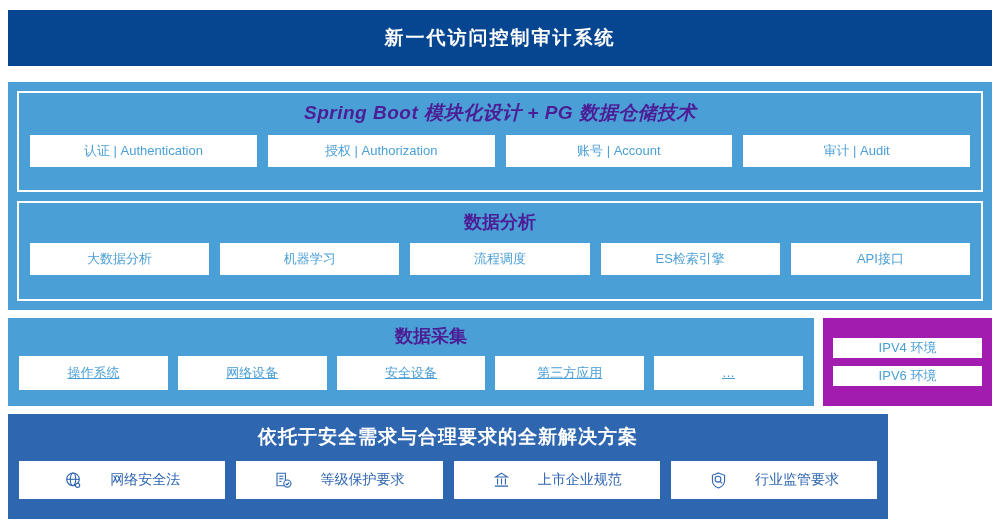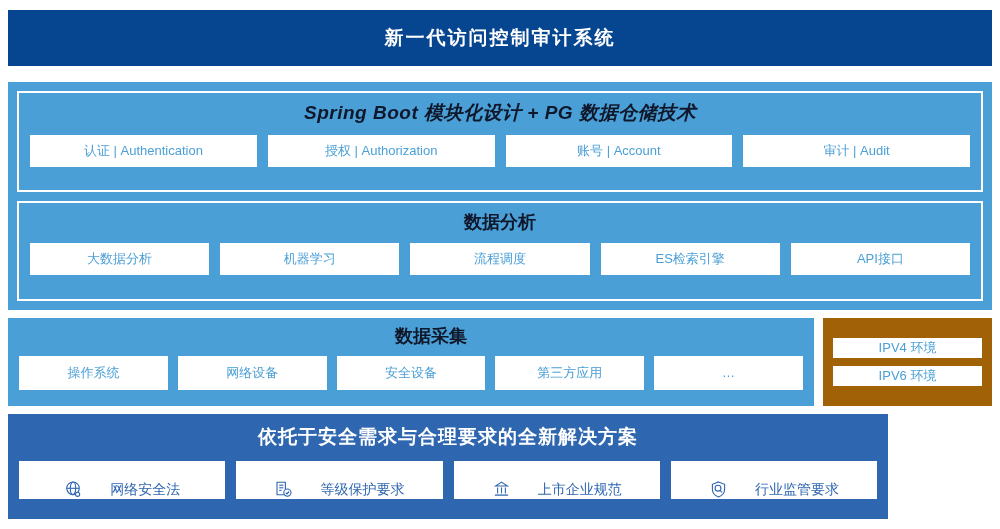--- a/index.html
+++ b/index.html
@@ -56,21 +56,21 @@
   .inner-block {
     border: 2px solid #ffffff;
     padding: 9px 11px 11px 11px;
     display: flex;
     flex-direction: column;
     align-items: center;
     flex: 1;
   }
 
   .block-title {
-    color: #0f172a;
+    color: #4c1d95;
     font-size: 18px;
     font-weight: bold;
     text-align: center;
     margin-bottom: 10px;
     line-height: 1.2;
   }
   .block-title.italic {
     font-style: italic;
     font-size: 19px;
     letter-spacing: 0.5px;
@@ -109,25 +109,25 @@
     width: 806px;
     background: #4a9fd6;
     padding: 8px 11px 11px 11px;
     display: flex;
     flex-direction: column;
     align-items: center;
   }
   .collect-panel .block-title { margin-bottom: 8px; margin-left: 40px; }
 
   .collect-panel .chip-row { gap: 10px; }
-  .collect-panel .chip { height: 34px; }
+  .collect-panel .chip { height: 34px; text-decoration: underline; }
 
   .env-panel {
     flex: 1;
-    background: #a16207;
+    background: #a21caf;
     padding: 20px 10px;
     display: flex;
     flex-direction: column;
     justify-content: center;
     gap: 8px;
   }
   .env-chip {
     background: #ffffff;
     height: 27px;
     display: flex;
@@ -161,21 +161,21 @@
   .solution-row {
     display: flex;
     gap: 11px;
     width: 100%;
   }
   .solution-chip {
     flex: 1;
     background: #ffffff;
     height: 38px;
     display: flex;
-    align-items: flex-end;
+    align-items: center;
     justify-content: center;
     gap: 27px;
     color: #2f66b0;
     font-size: 14px;
     white-space: nowrap;
   }
   .solution-chip .ic {
     width: 19px;
     height: 19px;
     display: inline-flex;

